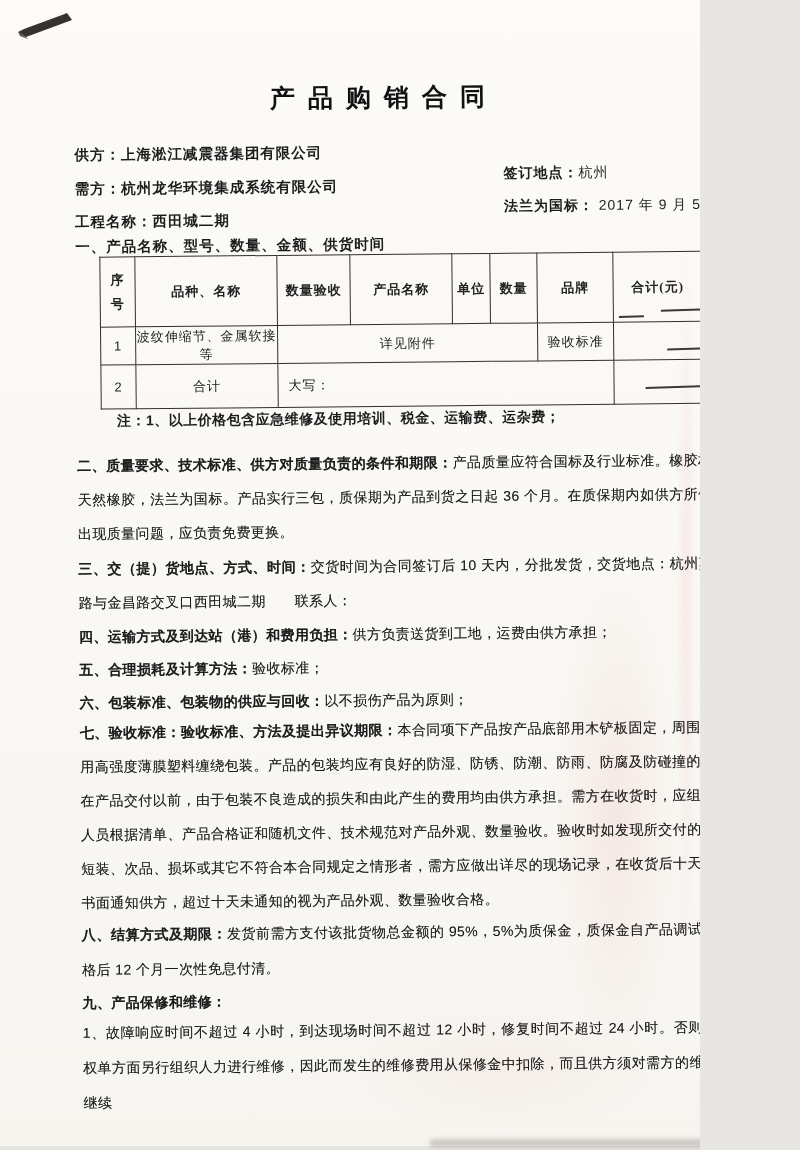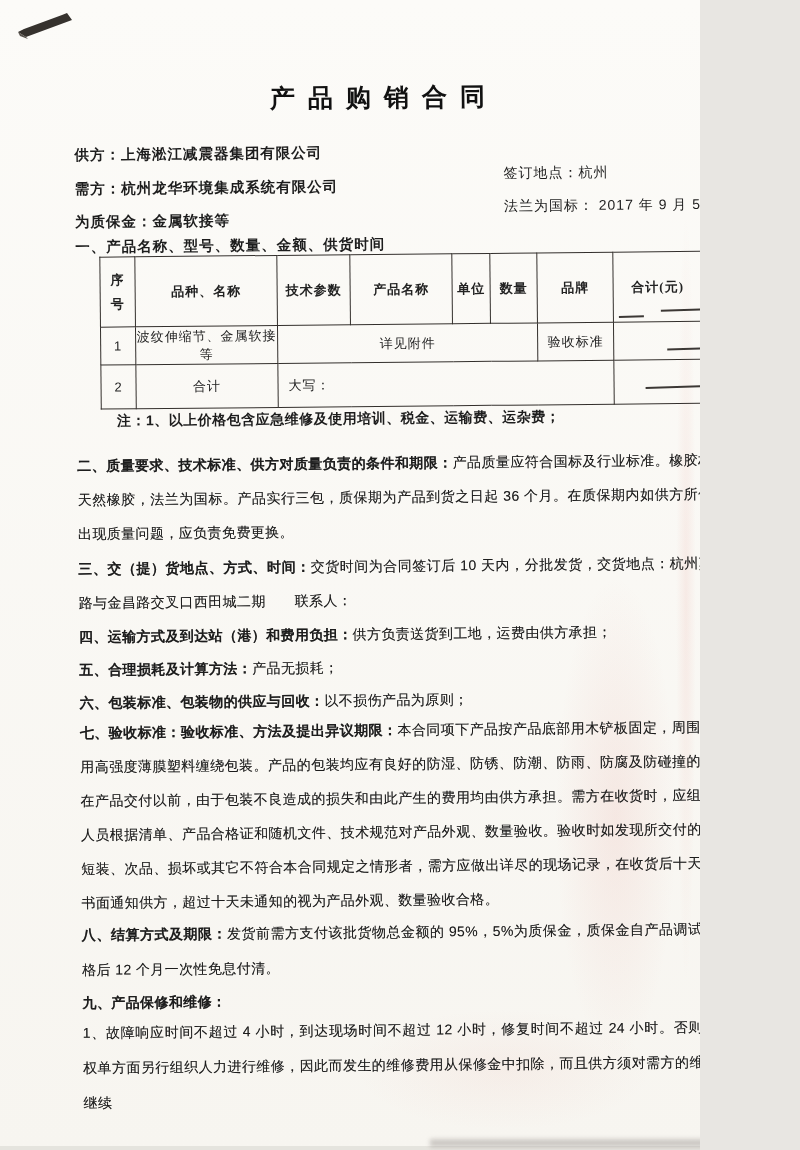--- a/index.html
+++ b/index.html
@@ -12,21 +12,21 @@
       radial-gradient(closest-side at 98% 52%, rgba(222,120,110,.11), transparent 70%),
       radial-gradient(closest-side at 72% 93%, rgba(226,152,140,.09), transparent 75%),
       linear-gradient(#fcfbf8,#f7f5f0);
   }
   .content{position:absolute;left:0;top:0;width:800px;height:1150px;
     transform:rotate(-0.55deg);transform-origin:60px 120px;}
   .doc-title{position:absolute;left:0;top:84px;width:768px;text-align:center;
     font-size:25px;font-weight:700;letter-spacing:13px;color:#111;}
   .party-line{position:absolute;left:74px;font-size:14.5px;font-weight:700;letter-spacing:1px;}
   .sign-line{position:absolute;left:503px;font-size:14px;letter-spacing:1px;}
-  .sign-line .lbl{font-weight:400;}
+  .sign-line .lbl{font-weight:700;}
   .sec-heading{position:absolute;left:74px;top:238px;font-size:14.5px;font-weight:700;letter-spacing:1px;}
   
   .ptable{position:absolute;left:98px;top:257px;border-collapse:collapse;table-layout:fixed;}
   .ptable td,.ptable th{border:1.5px solid #332f2c;font-weight:400;padding:0;
     font-size:13px;text-align:center;vertical-align:middle;letter-spacing:1px;color:#222;}
   .ptable th{font-weight:600;}
   .ptable .hrow{height:70px;}
   .ptable .r1{height:38px;}
   .ptable .r2{height:44px;}
   .seqcell div{line-height:24px;}
@@ -56,21 +56,21 @@
 
     <div class="doc-title">产品购销合同</div>
 
     <div class="party-line" style="top:146px;">
       <span>供方：</span><span>上海淞江减震器集团有限公司</span>
     </div>
     <div class="party-line" style="top:180px;">
       <span>需方：</span><span>杭州龙华环境集成系统有限公司</span>
     </div>
     <div class="party-line" style="top:213px;">
-      <span>为质保金：</span><span>金属软接等</span>
+      <span>工程名称：</span><span>西田城二期</span>
     </div>
 
     <div class="sign-line" style="top:169px;">
       <span class="lbl">签订地点：</span><span>杭州</span>
     </div>
     <div class="sign-line" style="top:202px;">
       <span class="lbl">法兰为国标：</span>&nbsp;<span>2017 年 9 月 5 日</span>
     </div>
 
     <div class="sec-heading">一、产品名称、型号、数量、金额、供货时间</div>
@@ -86,21 +86,21 @@
           <col style="width:76px">
           <col style="width:89px">
       </colgroup>
       <tbody>
           <tr class="hrow">
         <th class="seqcell">
           <div>序</div>
           <div>号</div>
         </th>
         <th>品种、名称</th>
-        <th>技术参数</th>
+        <th>数量验收</th>
         <th>产品名称</th>
         <th>单位</th>
         <th>数量</th>
         <th>品牌</th>
         <th class="no-bot">合计(元)</th>
       </tr>
       <tr class="r1">
         <td>1</td>
         <td>波纹伸缩节、金属软接等</td>
         <td colspan="4">详见附件</td>
@@ -126,21 +126,21 @@
     <div class="clause" style="top:449px;">
       <span class="lead">二、质量要求、技术标准、供方对质量负责的条件和期限：</span><span>产品质量应符合国标及行业标准。橡胶材质为天然橡胶，法兰为国标。产品实行三包，质保期为产品到货之日起 36 个月。在质保期内如供方所供产品出现质量问题，应负责免费更换。</span>
     </div>
     <div class="clause" style="top:552px;">
       <span class="lead">三、交（提）货地点、方式、时间：</span><span>交货时间为合同签订后 10 天内，分批发货，交货地点：杭州莫干山路与金昌路交叉口西田城二期　　联系人：</span>
     </div>
     <div class="clause" style="top:620px;">
       <span class="lead">四、运输方式及到达站（港）和费用负担：</span><span>供方负责送货到工地，运费由供方承担；</span>
     </div>
     <div class="clause" style="top:653px;">
-      <span class="lead">五、合理损耗及计算方法：</span><span>产品无损耗；</span>
+      <span class="lead">五、合理损耗及计算方法：</span><span>验收标准；</span>
     </div>
     <div class="clause" style="top:686px;">
       <span class="lead">六、包装标准、包装物的供应与回收：</span><span>以不损伤产品为原则；</span>
     </div>
     <div class="clause" style="top:716px;">
       <span class="lead">七、验收标准：验收标准、方法及提出异议期限：</span><span>本合同项下产品按产品底部用木铲板固定，周围和顶部用高强度薄膜塑料缠绕包装。产品的包装均应有良好的防湿、防锈、防潮、防雨、防腐及防碰撞的措施。在产品交付以前，由于包装不良造成的损失和由此产生的费用均由供方承担。需方在收货时，应组织有关人员根据清单、产品合格证和随机文件、技术规范对产品外观、数量验收。验收时如发现所交付的产品有短装、次品、损坏或其它不符合本合同规定之情形者，需方应做出详尽的现场记录，在收货后十天内，以书面通知供方，超过十天未通知的视为产品外观、数量验收合格。</span>
     </div>
     <div class="clause" style="top:918px;line-height:35px;">
       <span class="lead">八、结算方式及期限：</span><span>发货前需方支付该批货物总金额的 95%，5%为质保金，质保金自产品调试验收合格后 12 个月一次性免息付清。</span>
     </div>

